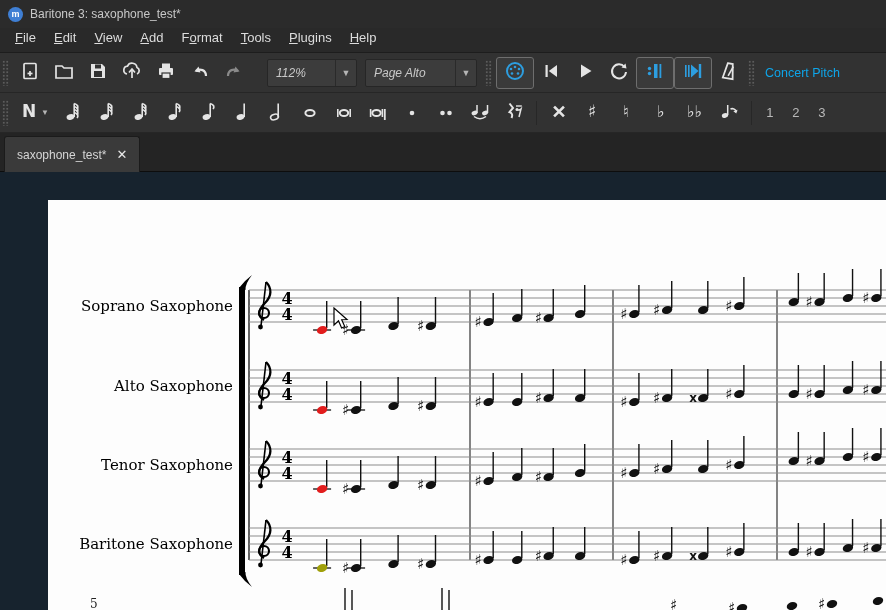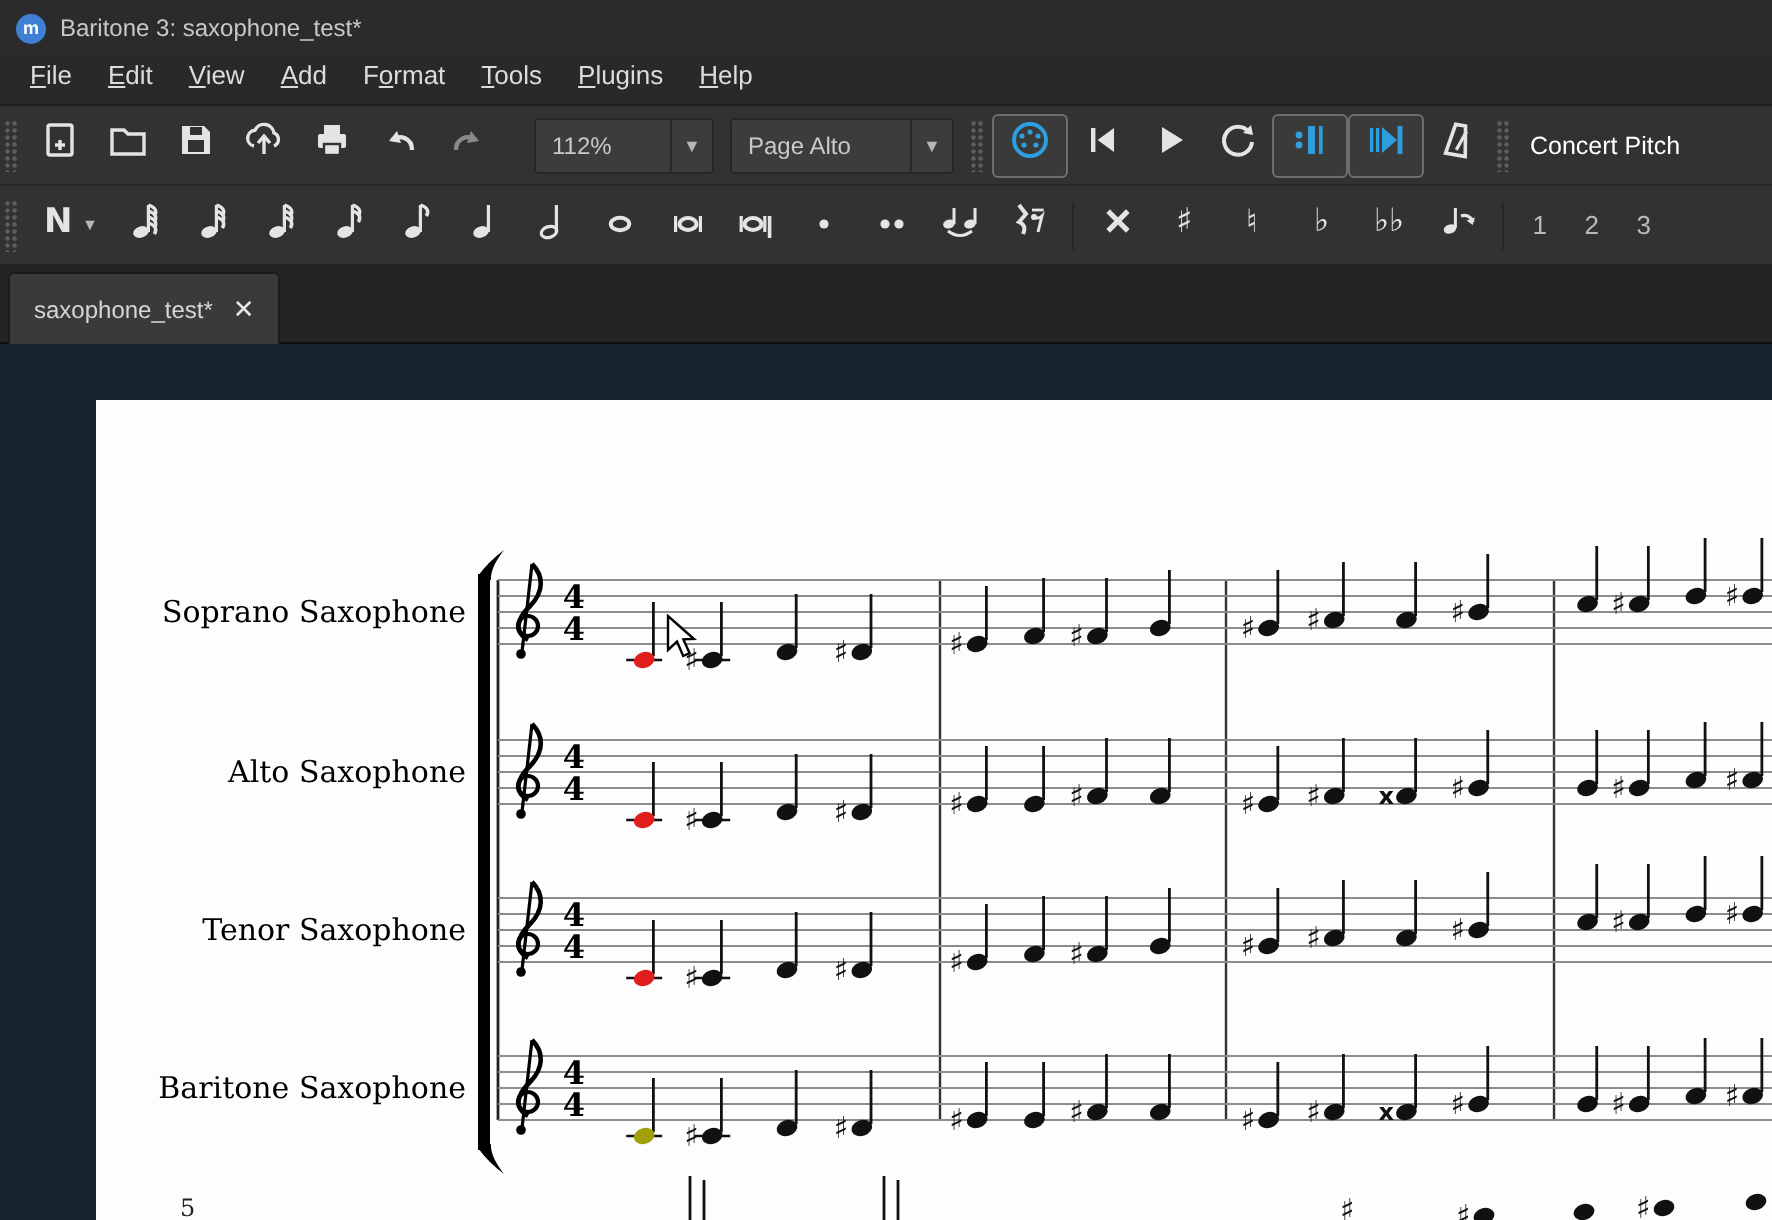--- a/index.html
+++ b/index.html
@@ -21,26 +21,26 @@
   .toolbar{height:39px;background:#323232;display:flex;align-items:center;
            border-bottom:1px solid #262626;position:relative;}
   .grip{width:7px;height:26px;margin:0 4px 0 2px;
         background-image:radial-gradient(#5c5c5c 1px, transparent 1.2px);
         background-size:3.5px 3.5px;}
   .tb-btn{width:34px;height:32px;display:flex;align-items:center;justify-content:center;
           border-radius:3px;}
   .tb-btn.bordered{border:1px solid #6e6e6e;width:36px;height:30px;background:#3a3a3a;}
   .combo{height:26px;background:#3c3c3c;border:1px solid #262626;display:flex;
          align-items:center;color:#c9c9c9;font-size:12px;border-radius:2px;}
-  .combo .val{padding:0 8px;flex:1;}
+  .combo .val{padding:0 8px;flex:1;font-style:italic;}
   .combo .arrow{width:20px;height:100%;display:flex;align-items:center;justify-content:center;
                 border-left:1px solid #2a2a2a;color:#b5b5b5;font-size:9px;}
   .combo.zoom{width:88px;margin-left:16px;}
   .combo.view{width:110px;margin-left:8px;margin-right:6px;}
-  .concert-pitch{color:#ffffff;font-size:12.5px;margin-left:6px;white-space:nowrap;}
+  .concert-pitch{color:#0ea5e9;font-size:12.5px;margin-left:6px;white-space:nowrap;}
   .vsep{width:1px;height:24px;background:#272727;margin:0 5px;}
   .voice-num{color:#b9b9b9;font-size:13px;width:26px;text-align:center;}
   
   .tabbar{height:38px;background:#242424;position:relative;border-bottom:1px solid #0d0d0d;}
   .tab{position:absolute;left:4px;top:3px;height:35px;background:#3a3a3a;
        border:1px solid #1b1b1b;border-bottom:none;border-radius:3px 3px 0 0;
        display:flex;align-items:center;gap:10px;padding:0 12px;color:#d6d6d6;font-size:12px;text-align:center;}
   .tab .close{font-size:13px;font-weight:bold;color:#e8e8e8;}
   
   .canvas{position:relative;height:440px;background:#17232e;overflow:hidden;}

